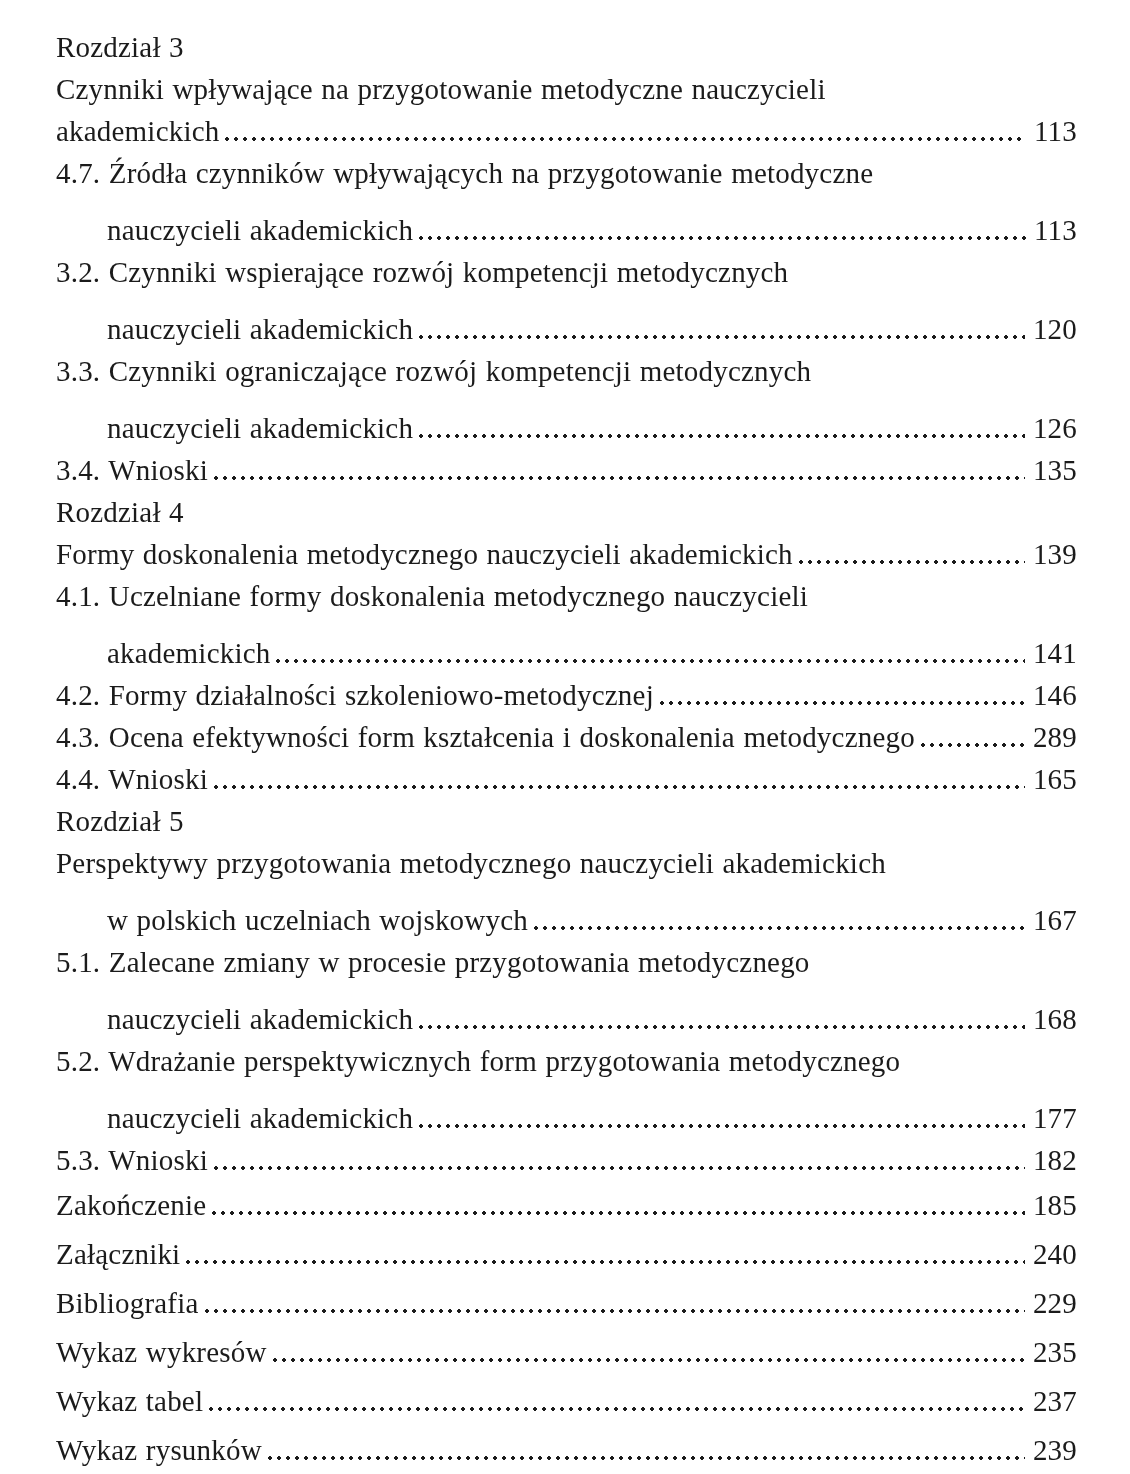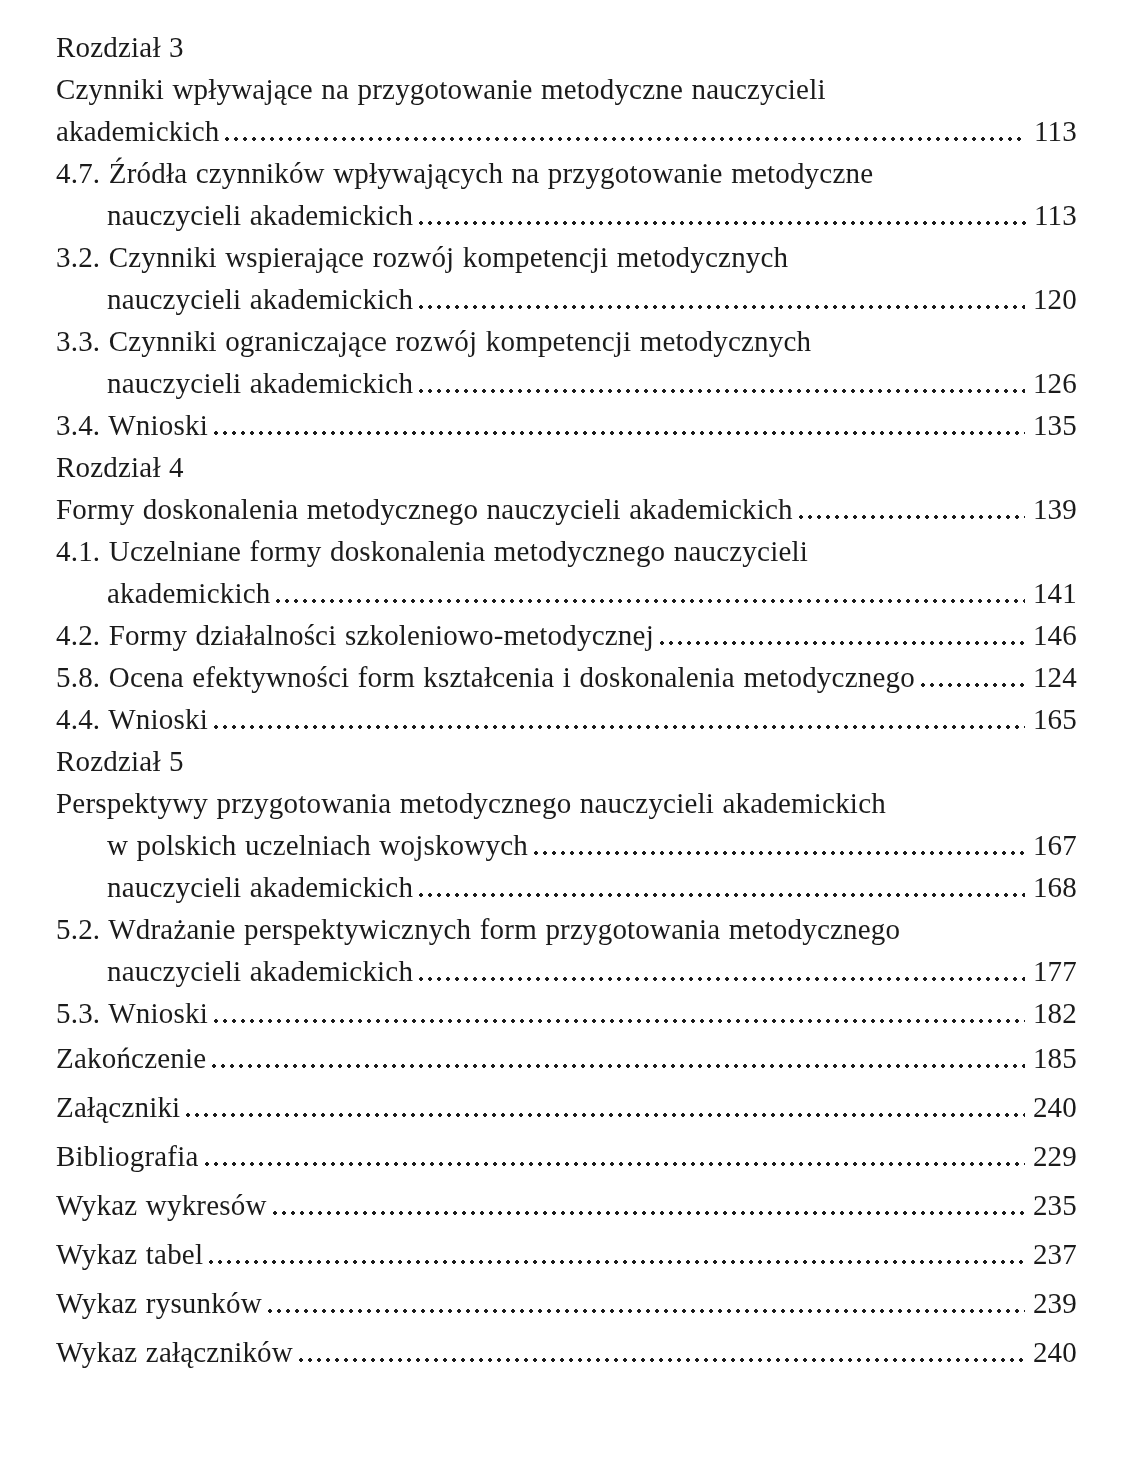--- a/index.html
+++ b/index.html
@@ -31,20 +31,21 @@
     line-height: 42px;
     white-space: nowrap;
   }
   .row.wide {
     height: 49px;
     line-height: 49px;
     justify-content: center;
   }
   .row.indent {
     padding-left: 51px;
+    margin-top: 15px;
   }
   .txt {
     flex: 0 0 auto;
     white-space: nowrap;
   }
   .dots {
     flex: 1 1 0;
     min-width: 8px;
     height: 4px;
     margin-left: 6px;
@@ -119,39 +120,42 @@
         <span class="txt">akademickich</span>
         <span class="dots"></span>
         <span class="pg">141</span>
       </div>
       <div class="row">
         <span class="txt">4.2. Formy działalności szkoleniowo-metodycznej</span>
         <span class="dots"></span>
         <span class="pg">146</span>
       </div>
       <div class="row">
-        <span class="txt">5.8. Ocena efektywności form kształcenia i doskonalenia metodycznego</span>
-        <span class="dots"></span>
-        <span class="pg">124</span>
+        <span class="txt">4.3. Ocena efektywności form kształcenia i doskonalenia metodycznego</span>
+        <span class="dots"></span>
+        <span class="pg">289</span>
       </div>
       <div class="row">
         <span class="txt">4.4. Wnioski</span>
         <span class="dots"></span>
         <span class="pg">165</span>
       </div>
       <div class="row">
         <span class="txt">Rozdział 5</span>
       </div>
       <div class="row">
         <span class="txt">Perspektywy przygotowania metodycznego nauczycieli akademickich</span>
       </div>
       <div class="row indent">
         <span class="txt">w polskich uczelniach wojskowych</span>
         <span class="dots"></span>
         <span class="pg">167</span>
+      </div>
+      <div class="row">
+        <span class="txt">5.1. Zalecane zmiany w procesie przygotowania metodycznego</span>
       </div>
       <div class="row indent">
         <span class="txt">nauczycieli akademickich</span>
         <span class="dots"></span>
         <span class="pg">168</span>
       </div>
       <div class="row">
         <span class="txt">5.2. Wdrażanie perspektywicznych form przygotowania metodycznego</span>
       </div>
       <div class="row indent">

